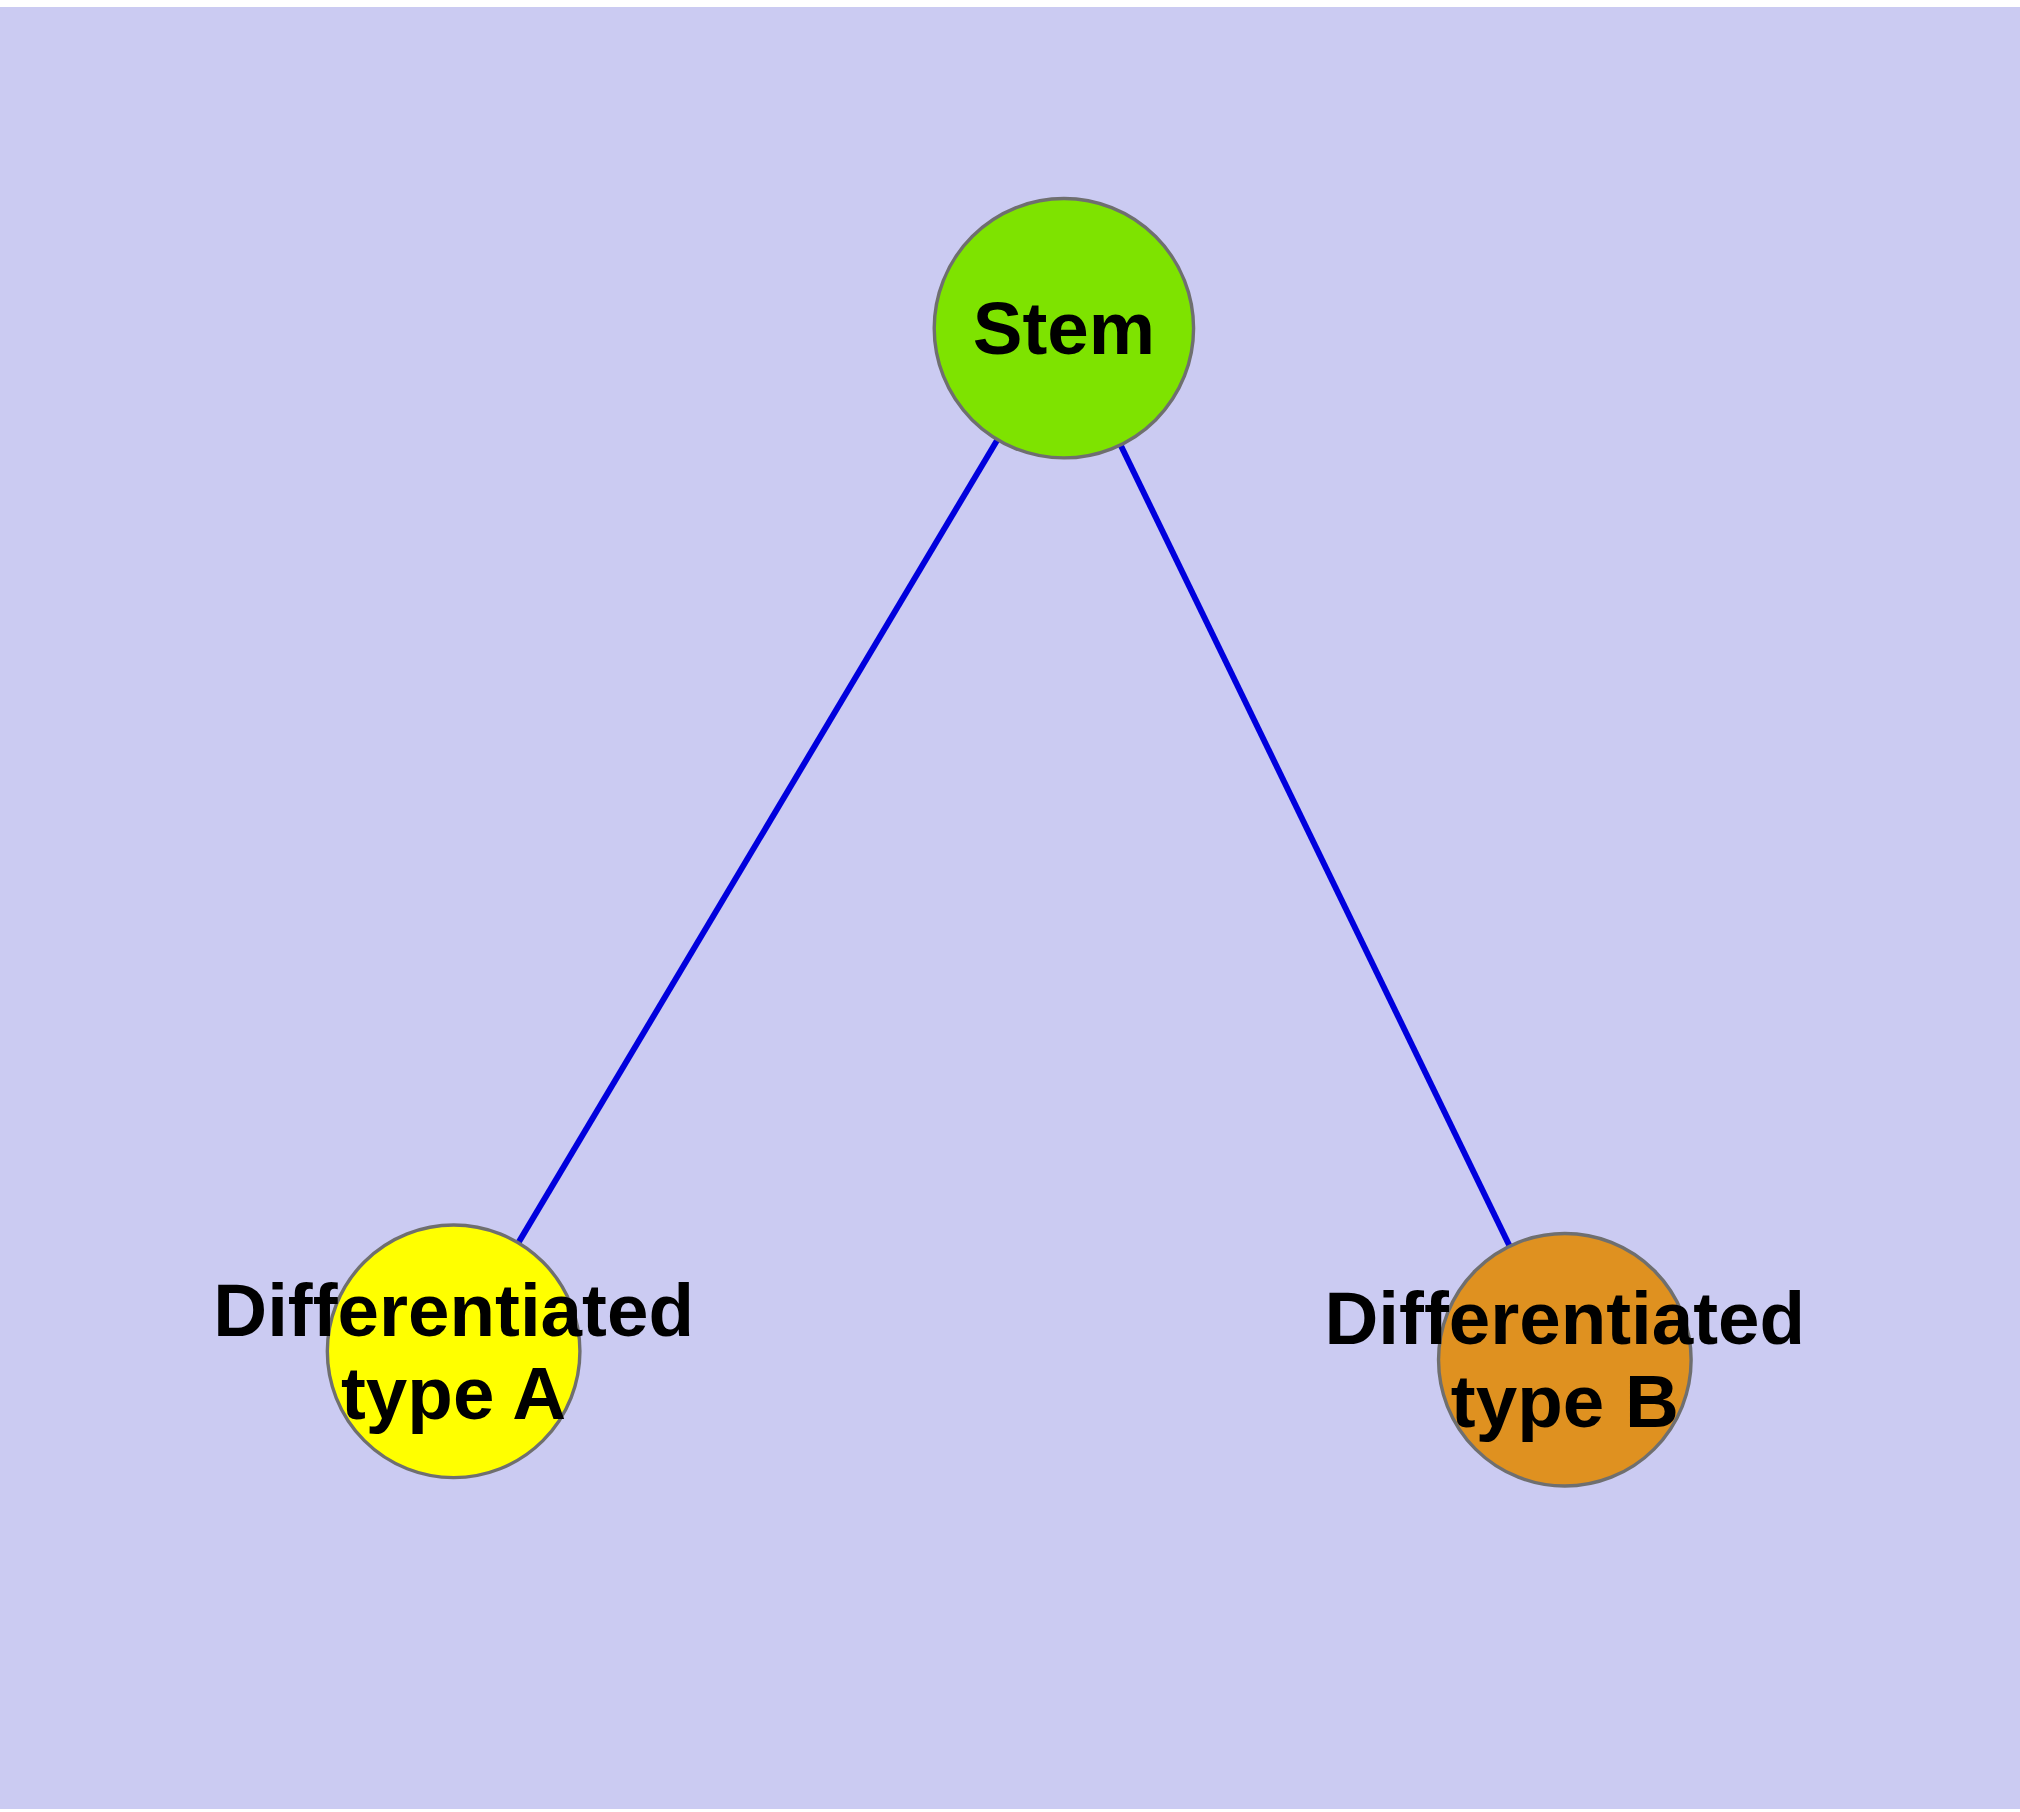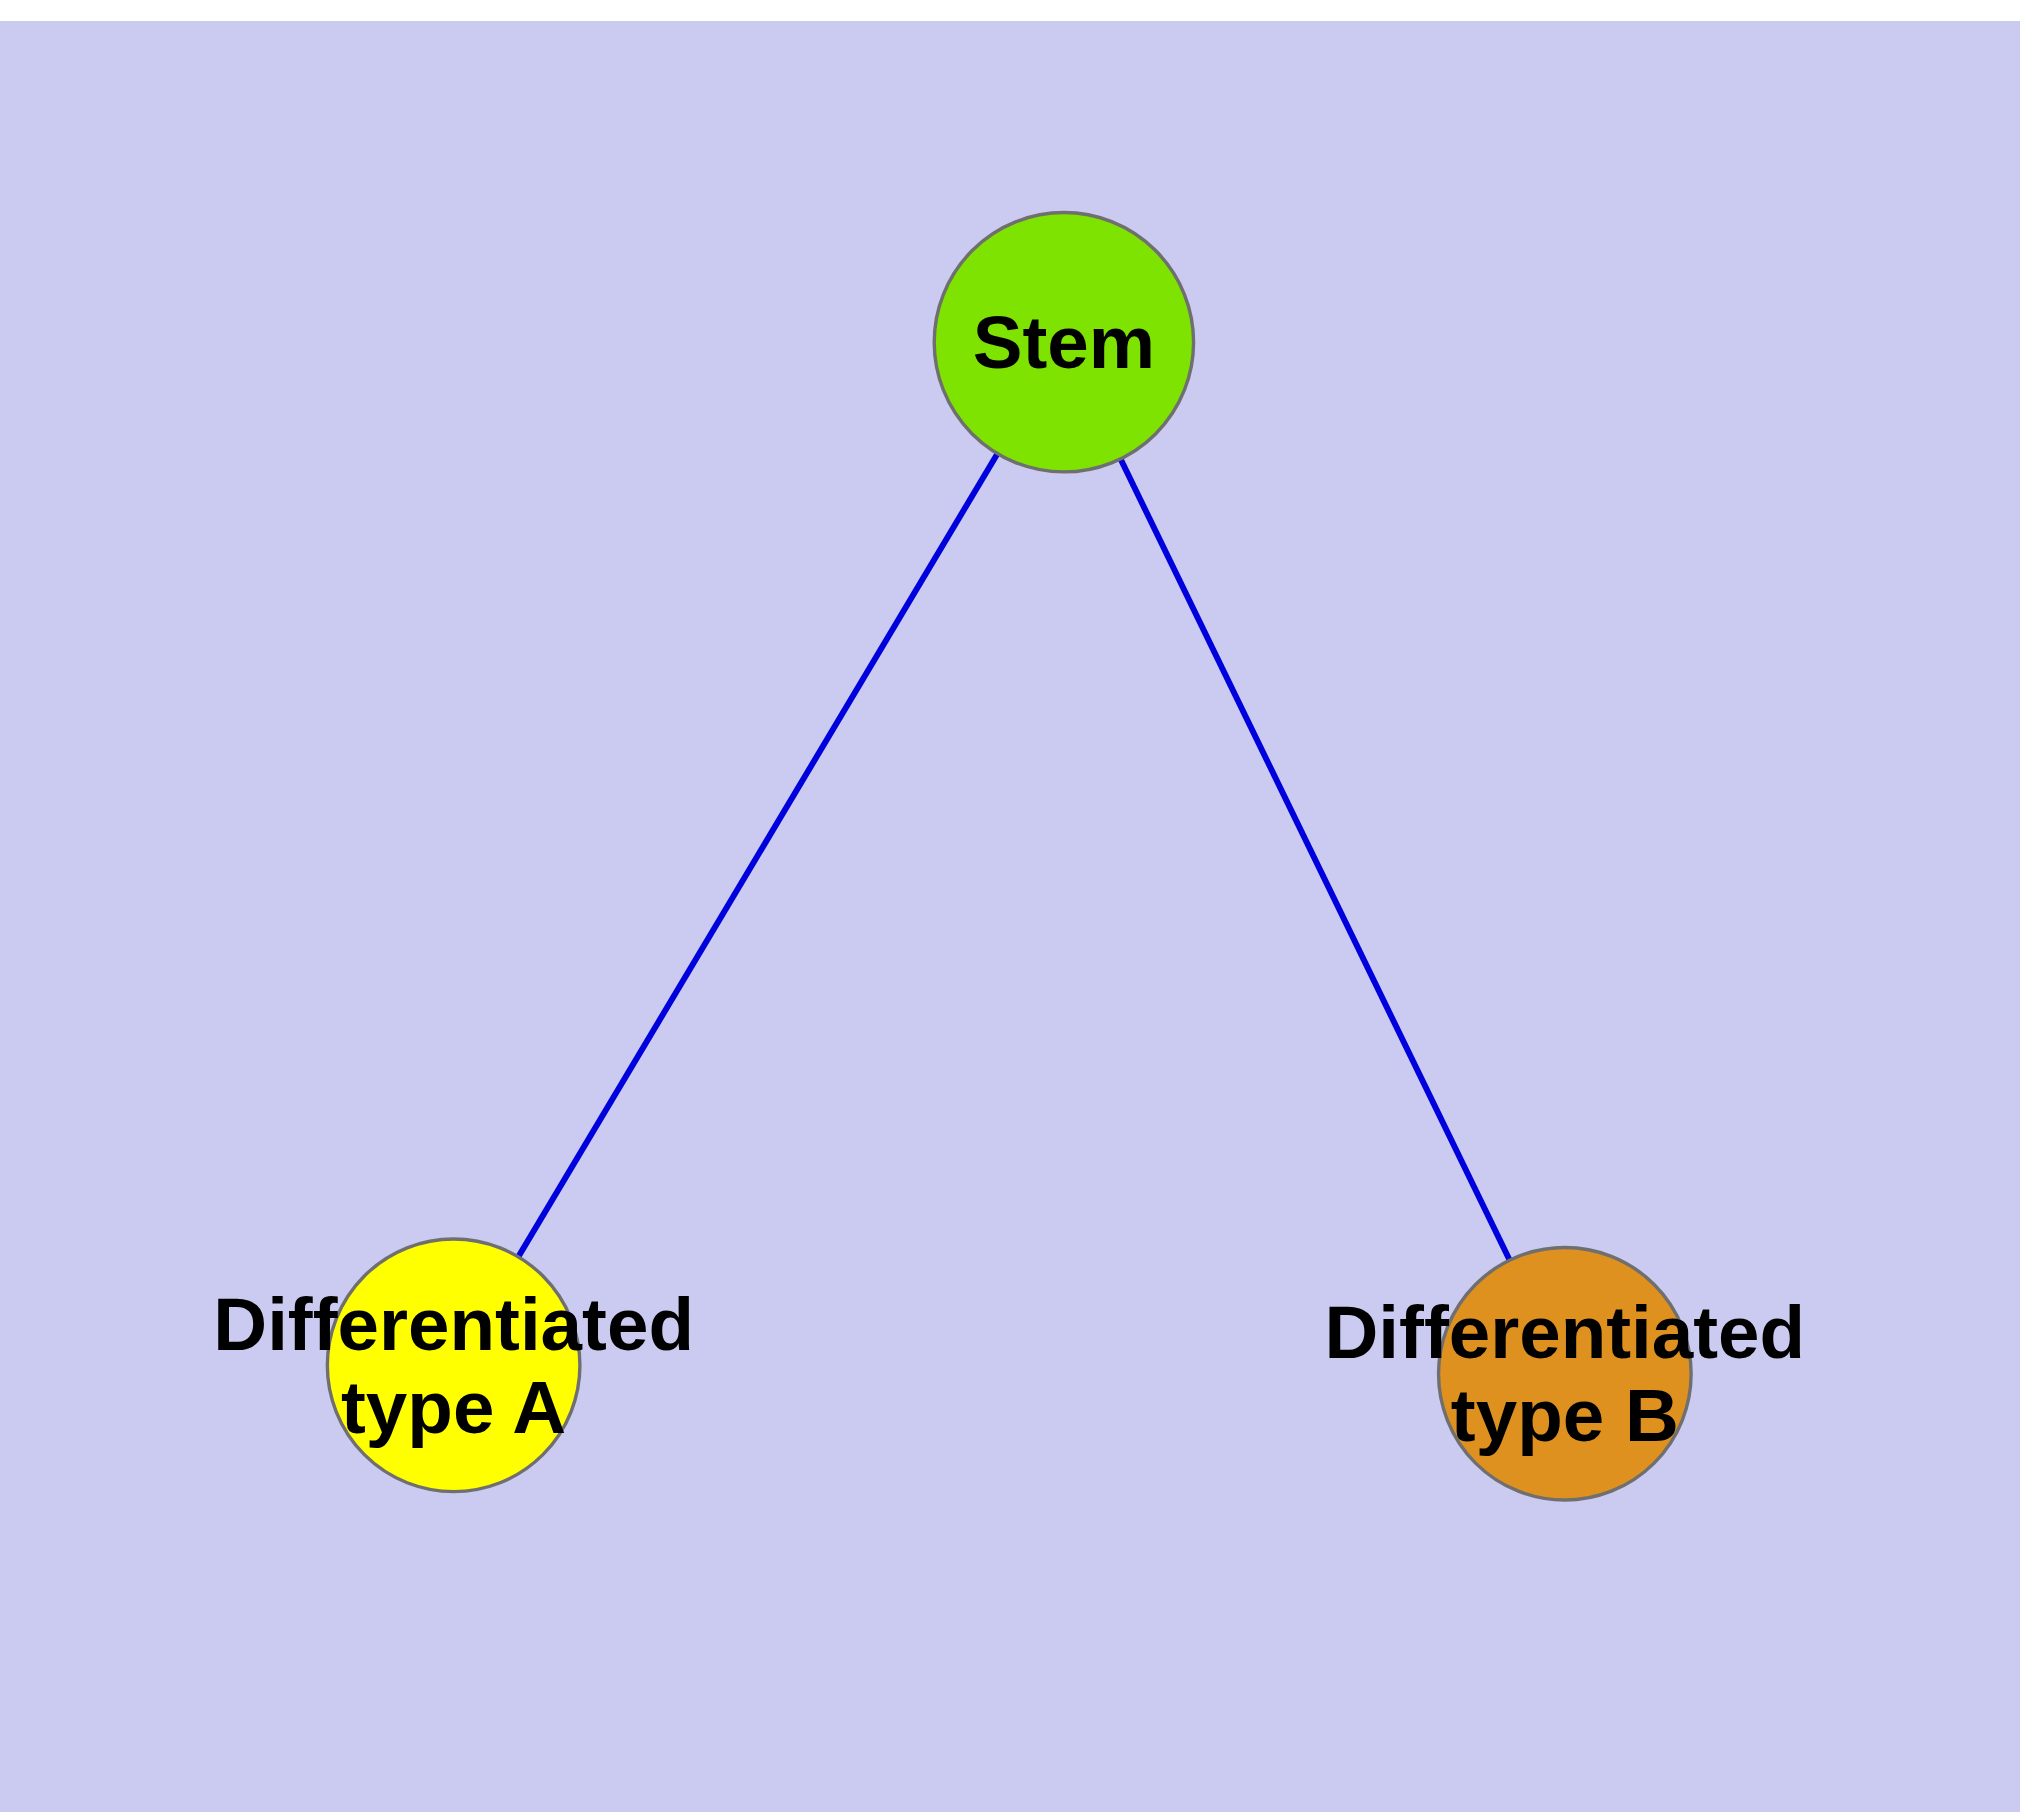--- a/index.html
+++ b/index.html
@@ -10,21 +10,21 @@
     width: 2021px;
     height: 1812px;
     background: #ffffff;
     font-family: "Liberation Sans", sans-serif;
     overflow: hidden;
   }
   #canvas {
     position: relative;
     width: 2021px;
     height: 1649px;
-    margin-top: 21px;
+    margin-top: 7px;
   }
   svg {
     display: block;
   }
   .node-label {
     font-weight: bold;
     fill: #000000;
     font-size: 88px;
     font-family: "Liberation Sans", sans-serif;
   }

